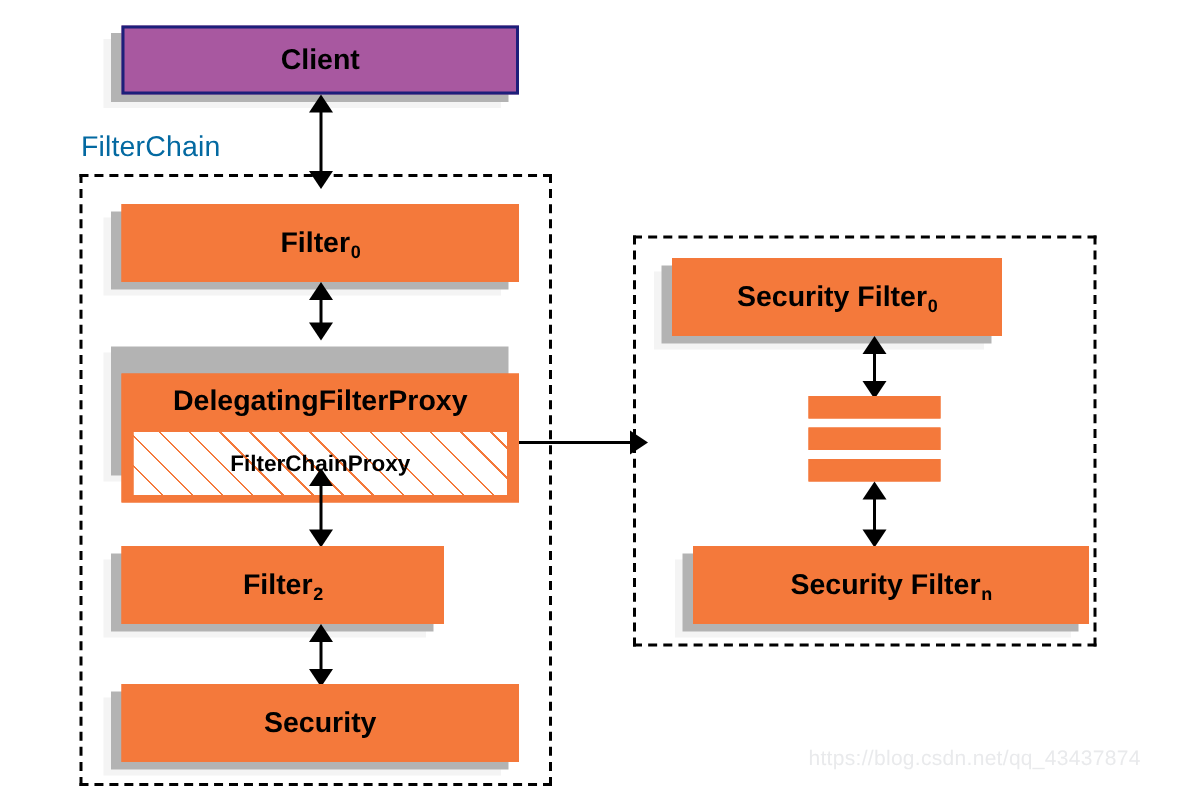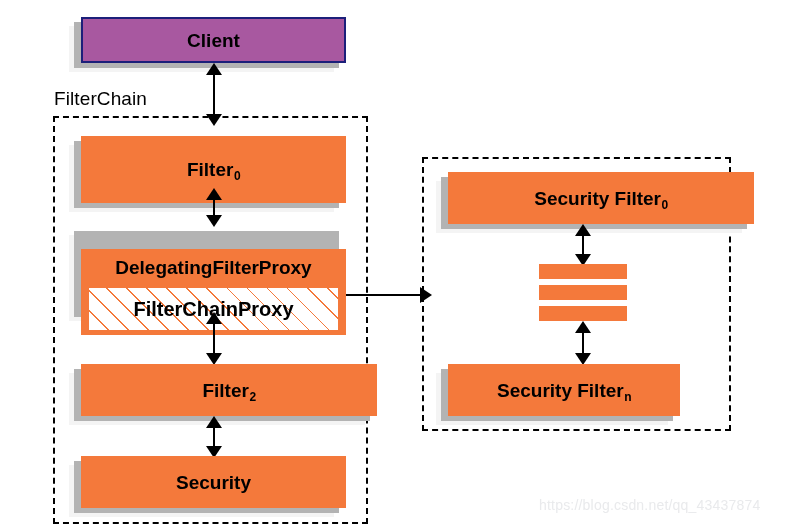--- a/index.html
+++ b/index.html
@@ -25,21 +25,21 @@
   .group-box {
     position: absolute;
     border: 2px dashed #000000;
     background: transparent;
     box-sizing: border-box;
   }
   .group-label {
     position: absolute;
     font-size: 19px;
     font-weight: 400;
-    color: #000000;
+    color: #0369a1;
     white-space: nowrap;
     letter-spacing: 0.1px;
   }
 
   
   .node {
     position: absolute;
     box-sizing: border-box;
     border-radius: 14px;
   }
@@ -134,21 +134,21 @@
         #ffffff 0px,
         #ffffff 13px,
         #f4793b 13px,
         #f4793b 14.2px
       );
     display: flex;
     align-items: center;
     justify-content: center;
   }
   .fcp-label {
-    font-size: 20px;
+    font-size: 15px;
     font-weight: bold;
     color: #000000;
     white-space: nowrap;
   }
 
   
   .ellipsis-bar {
     position: absolute;
     background: #f4793b;
     border: 1px solid #f4793b;
@@ -211,21 +211,21 @@
 
   <div class="abs" style="left:205px; top:63px; width:18px; height:63px;">
     <div class="head-up" style="left:1px; top:0px;"></div>
     <div class="arrow-v-line" style="left:8px; top:10px; height:43px;"></div>
     <div class="head-down" style="left:1px; top:51px;"></div>
   </div>
 
   <div class="group-label" style="left:54px; top:88px;">FilterChain</div>
   <div class="group-box" style="left:53px; top:116px; width:315px; height:408px;"></div>
 
-  <div class="node" style="left:81px; top:136px; width:265px; height:67px;">
+  <div class="node" style="left:81px; top:136px; width:265px; height:52px;">
     <div class="shadow-outer"></div>
     <div class="shadow-inner"></div>
     <div class="face face-orange">
       <span class="node-label"><span>Filter</span><sub>0</sub></span>
     </div>
   </div>
 
   <div class="abs" style="left:205px; top:188px; width:18px; height:39px;">
     <div class="head-up" style="left:1px; top:0px;"></div>
     <div class="arrow-v-line" style="left:8px; top:10px; height:19px;"></div>
@@ -247,21 +247,21 @@
     <div class="arrow-h-line" style="left:0px; top:8px; width:78px;"></div>
     <div class="head-right" style="left:74px; top:1px;"></div>
   </div>
 
   <div class="abs" style="left:205px; top:312px; width:18px; height:53px;">
     <div class="head-up" style="left:1px; top:0px;"></div>
     <div class="arrow-v-line" style="left:8px; top:10px; height:33px;"></div>
     <div class="head-down" style="left:1px; top:41px;"></div>
   </div>
 
-  <div class="node" style="left:81px; top:364px; width:296px; height:52px;">
+  <div class="node" style="left:81px; top:364px; width:215px; height:52px;">
     <div class="shadow-outer"></div>
     <div class="shadow-inner"></div>
     <div class="face face-orange">
       <span class="node-label"><span>Filter</span><sub>2</sub></span>
     </div>
   </div>
 
   <div class="abs" style="left:205px; top:416px; width:18px; height:42px;">
     <div class="head-up" style="left:1px; top:0px;"></div>
     <div class="arrow-v-line" style="left:8px; top:10px; height:22px;"></div>
@@ -271,21 +271,21 @@
   <div class="node" style="left:81px; top:456px; width:265px; height:52px;">
     <div class="shadow-outer"></div>
     <div class="shadow-inner"></div>
     <div class="face face-orange">
       <span class="node-label">Security</span>
     </div>
   </div>
 
   <div class="group-box" style="left:422px; top:157px; width:309px; height:274px;"></div>
 
-  <div class="node" style="left:448px; top:172px; width:306px; height:52px;">
+  <div class="node" style="left:448px; top:172px; width:220px; height:52px;">
     <div class="shadow-outer"></div>
     <div class="shadow-inner"></div>
     <div class="face face-orange">
       <span class="node-label"><span>Security Filter</span><sub>0</sub></span>
     </div>
   </div>
 
   <div class="abs" style="left:574px; top:224px; width:18px; height:42px;">
     <div class="head-up" style="left:1px; top:0px;"></div>
     <div class="arrow-v-line" style="left:8px; top:10px; height:22px;"></div>
@@ -295,21 +295,21 @@
   <div class="ellipsis-bar" style="left:539px; top:264px; width:88px; height:15px;"></div>
   <div class="ellipsis-bar" style="left:539px; top:285px; width:88px; height:15px;"></div>
   <div class="ellipsis-bar" style="left:539px; top:306px; width:88px; height:15px;"></div>
 
   <div class="abs" style="left:574px; top:321px; width:18px; height:44px;">
     <div class="head-up" style="left:1px; top:0px;"></div>
     <div class="arrow-v-line" style="left:8px; top:10px; height:24px;"></div>
     <div class="head-down" style="left:1px; top:32px;"></div>
   </div>
 
-  <div class="node" style="left:448px; top:364px; width:232px; height:52px;">
+  <div class="node" style="left:462px; top:364px; width:264px; height:52px;">
     <div class="shadow-outer"></div>
     <div class="shadow-inner"></div>
     <div class="face face-orange">
       <span class="node-label"><span>Security Filter</span><sub>n</sub></span>
     </div>
   </div>
 
   <div class="watermark" style="left:539px; top:497px;">https://blog.csdn.net/qq_43437874</div>
 
 </div>

